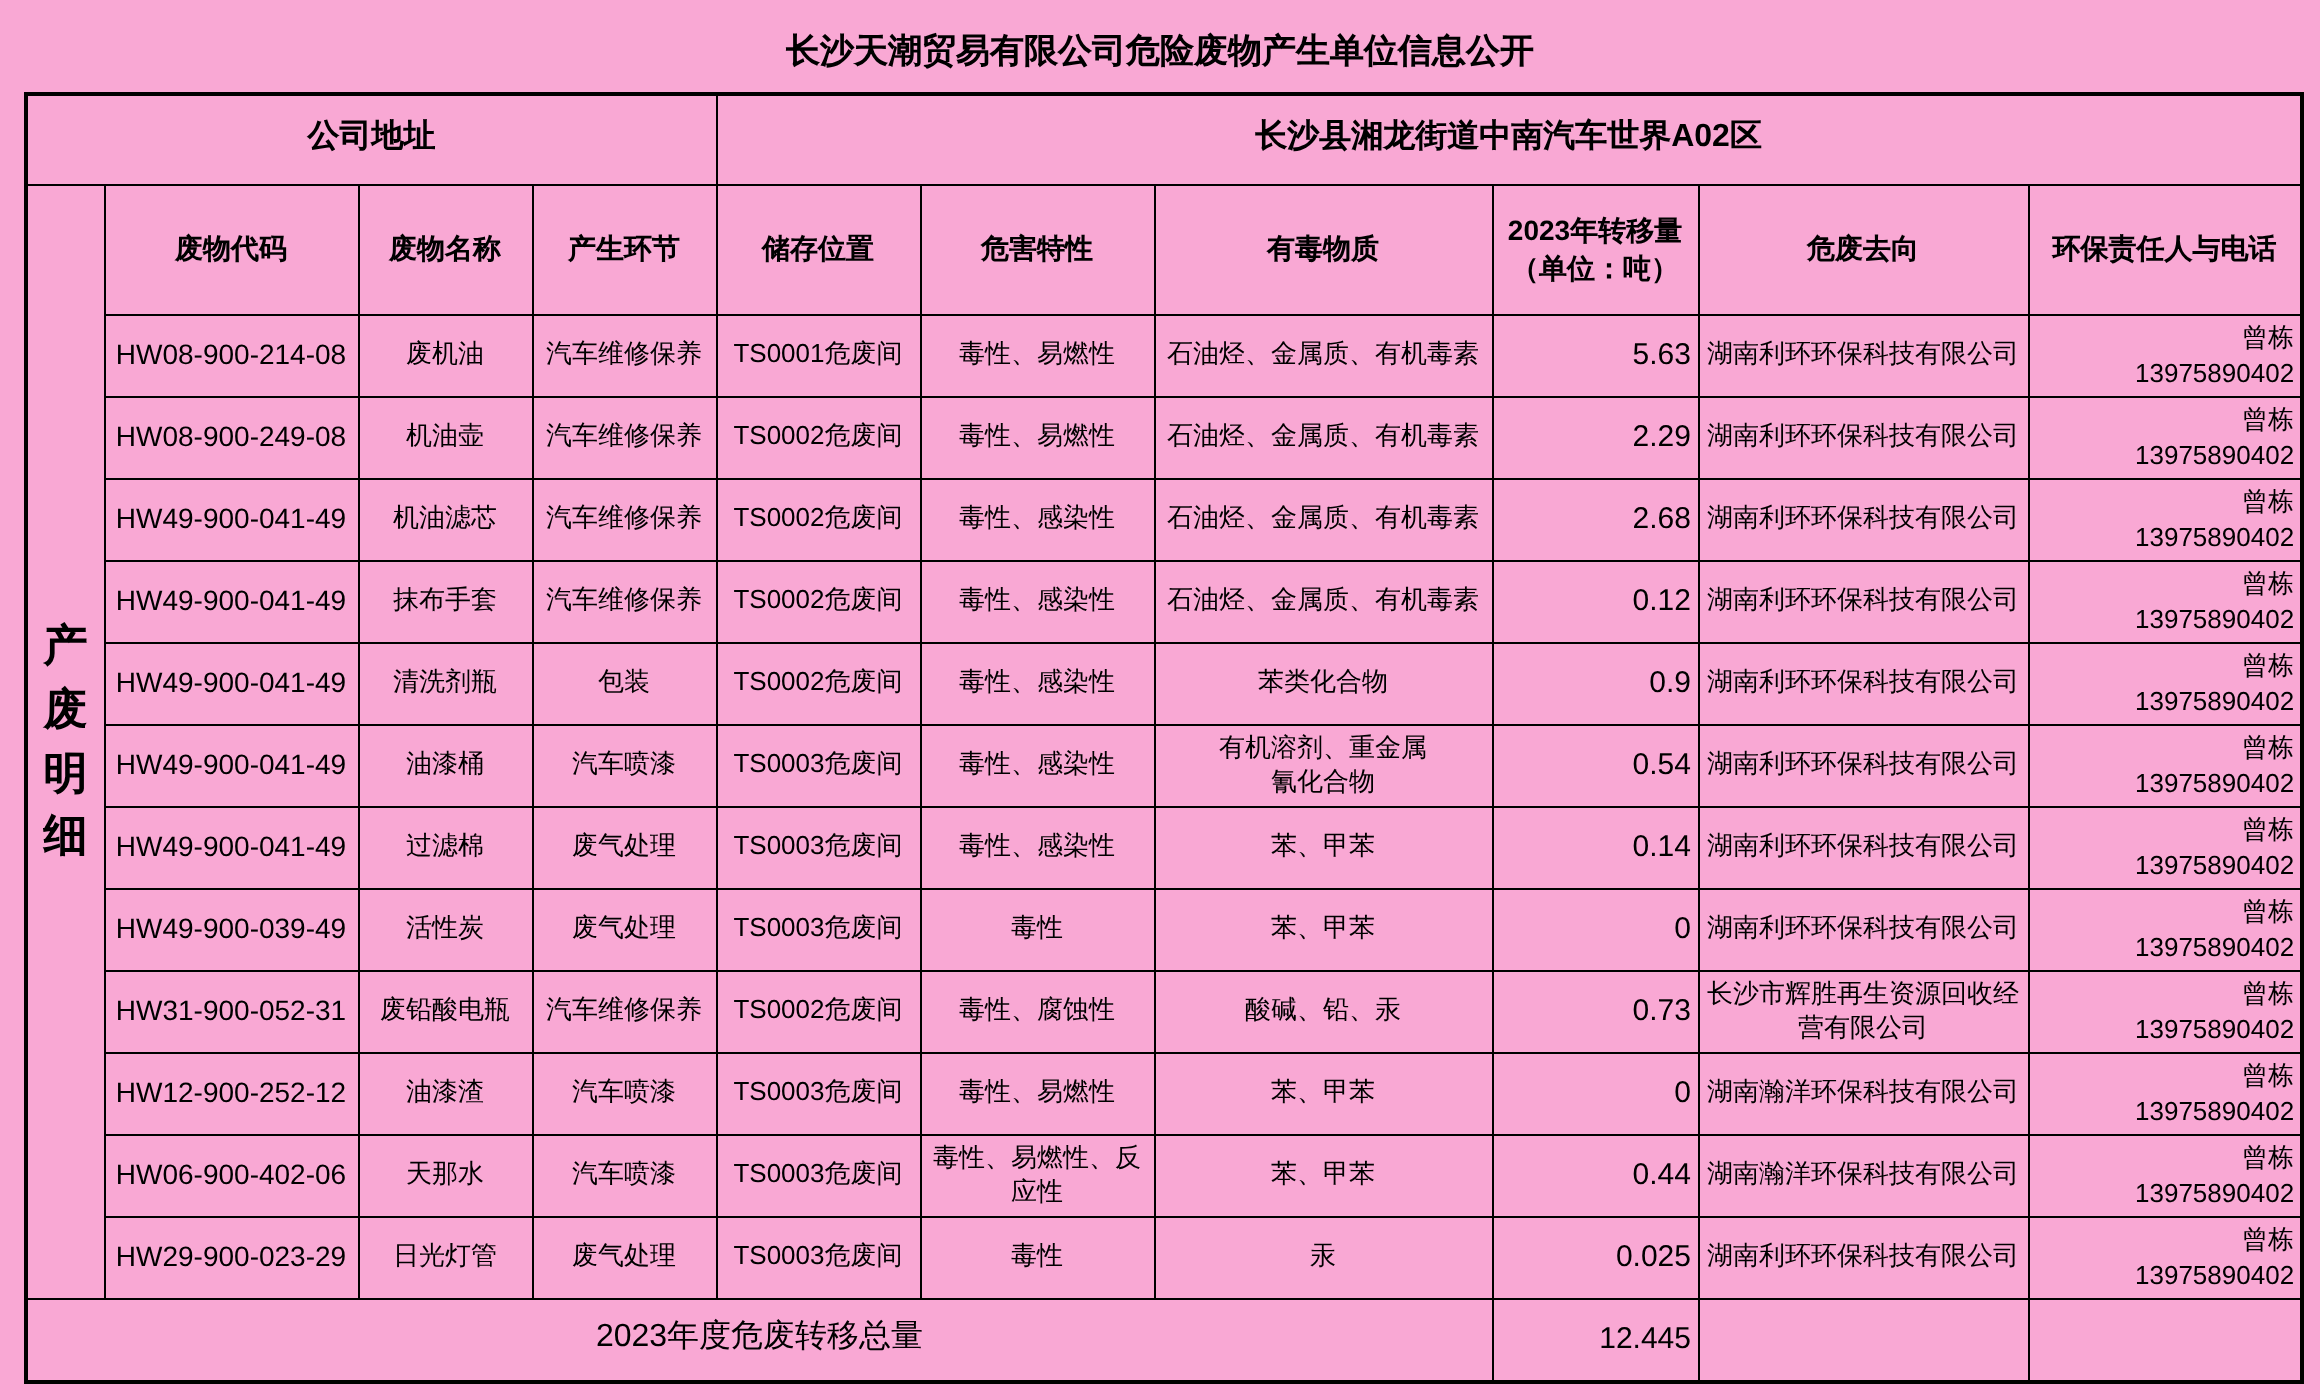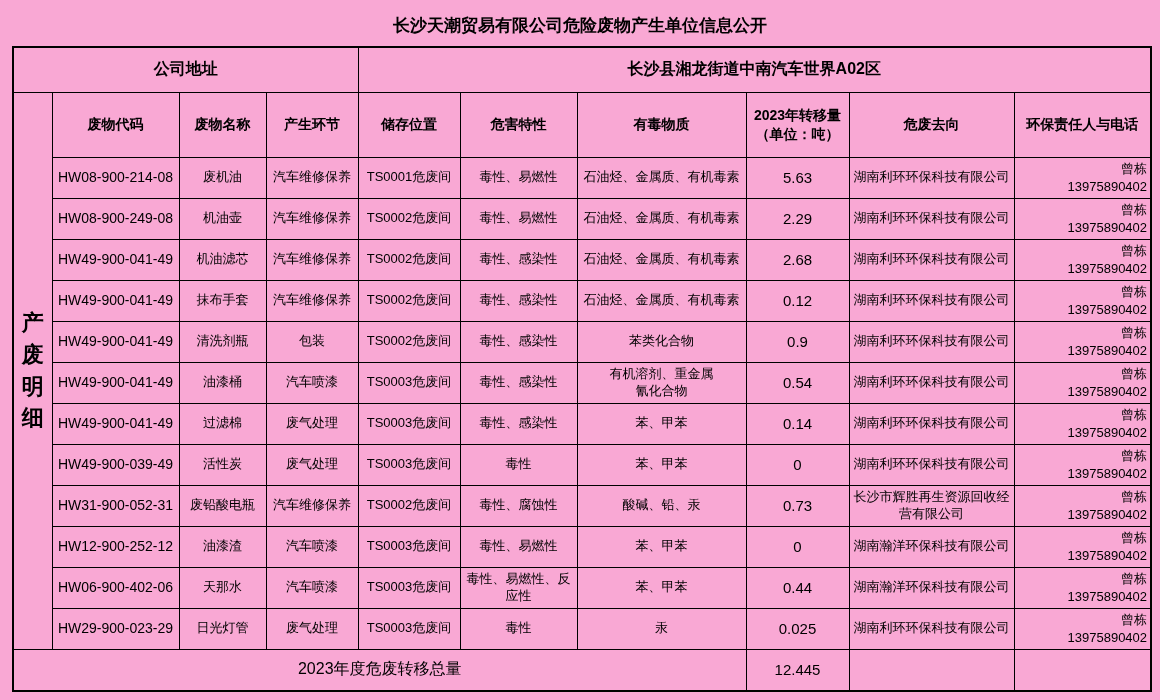--- a/index.html
+++ b/index.html
@@ -42,21 +42,21 @@
   .section-label {
     font-weight: bold;
     font-size: 22px;
     white-space: pre-line;
     line-height: 1.45;
     padding: 0;
   }
   .data-row td { height: 41px; }
   .data-row .code { font-size: 14px; }
   .data-row .toxic { white-space: pre-line; }
-  .data-row .amount, .footer-row .amount { font-size: 15px; }
+  .data-row .amount, .footer-row .amount { font-size: 15px; text-align: right; }
   .contact div { line-height: 1.35; text-align: right; }
   .footer-row td { height: 42px; }
   .footer-row .footer-label { font-size: 16px; }
 </style>
 </head>
 <body>
 
 <div class="page">
   <div class="title">长沙天潮贸易有限公司危险废物产生单位信息公开</div>
 

